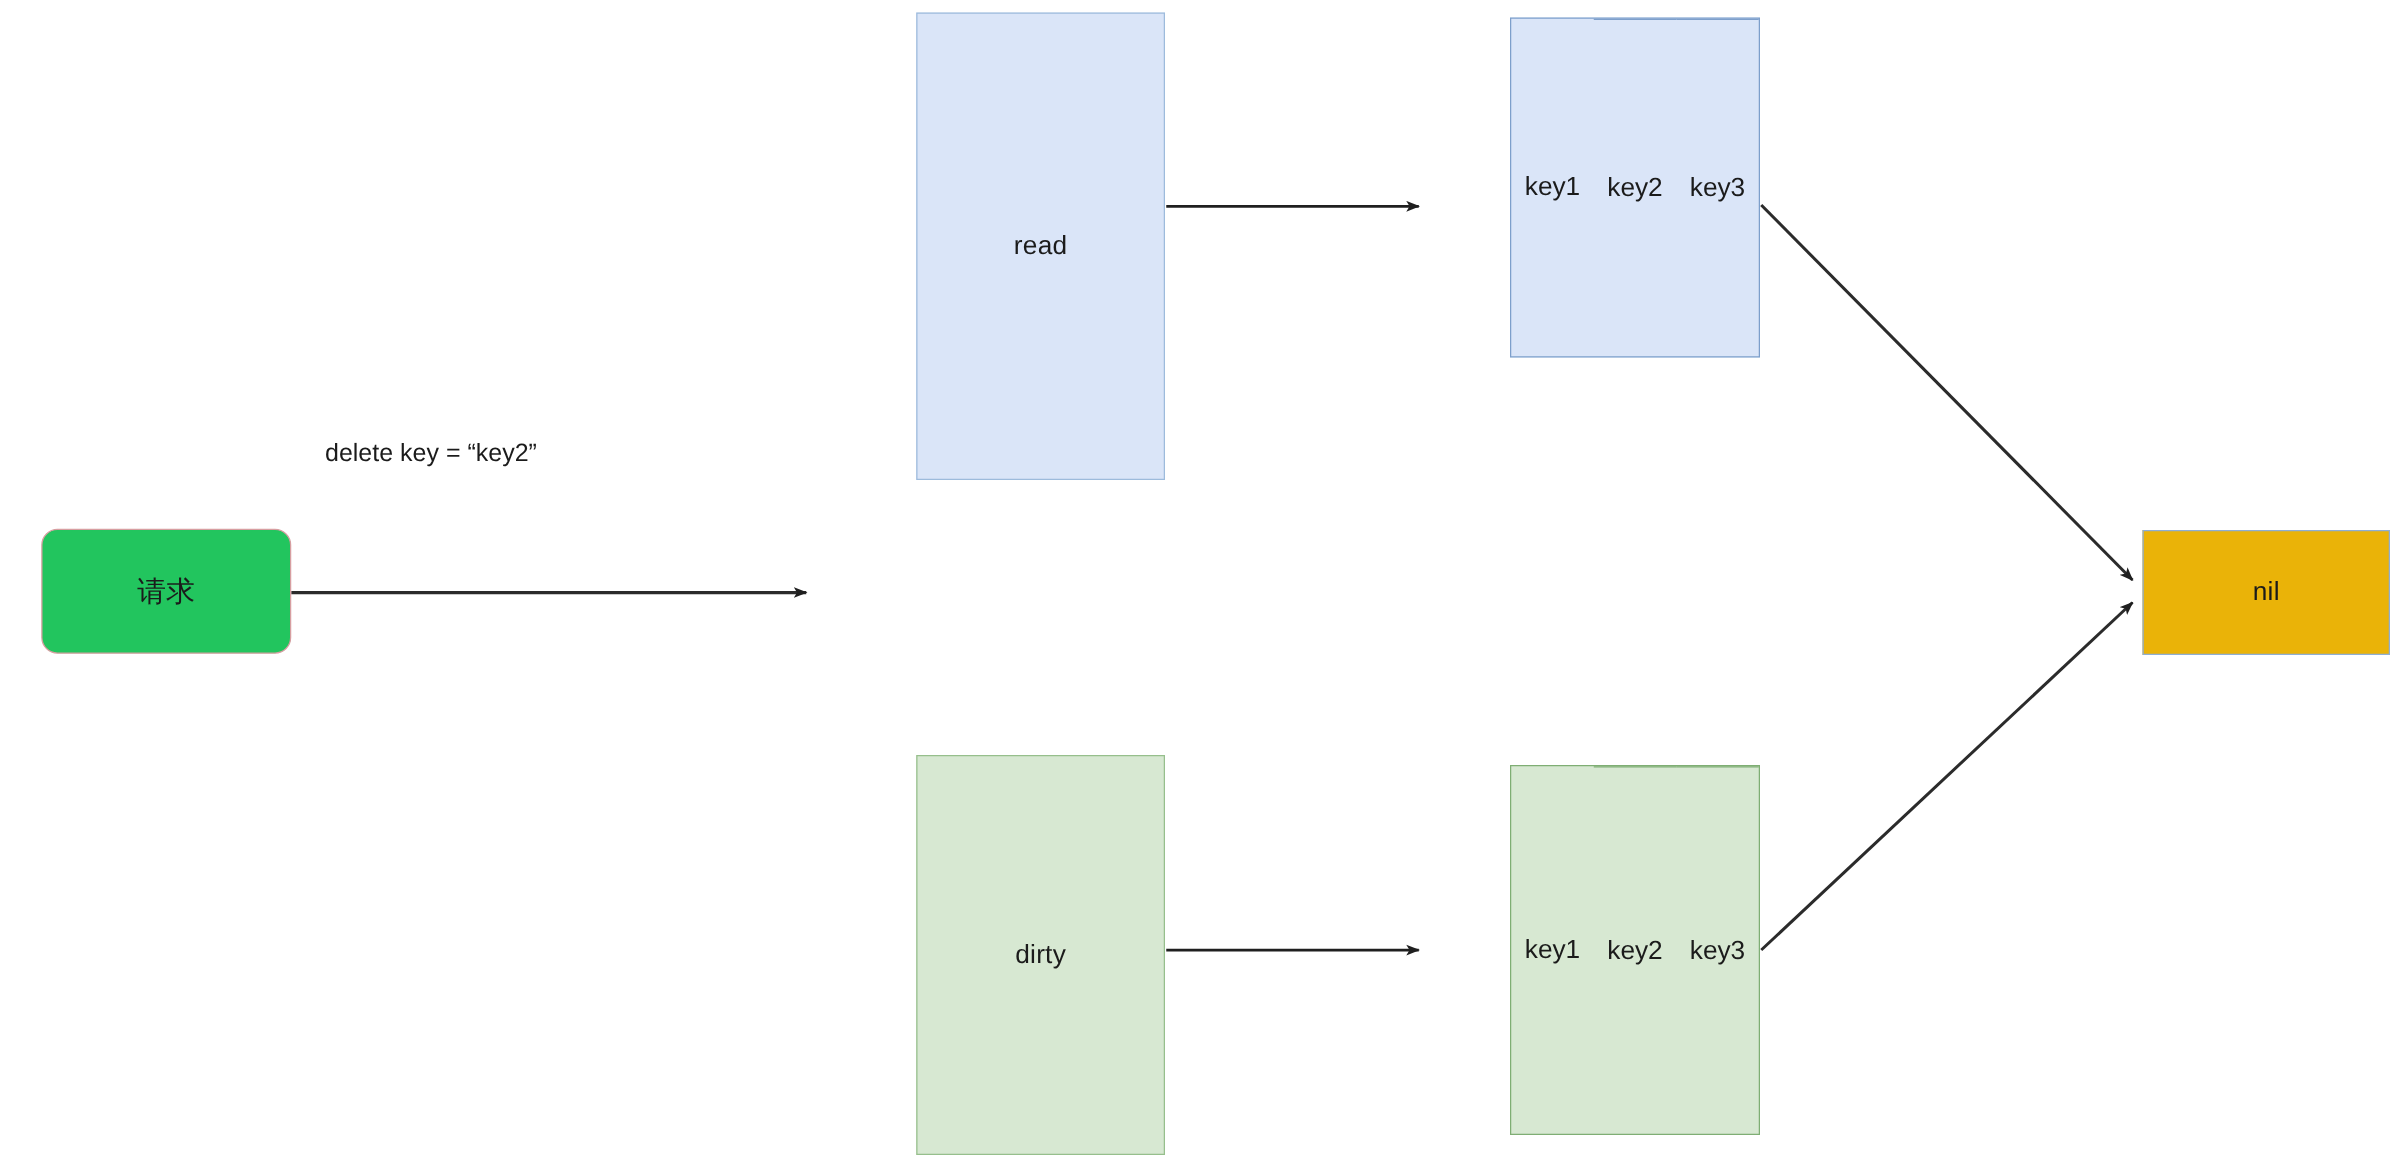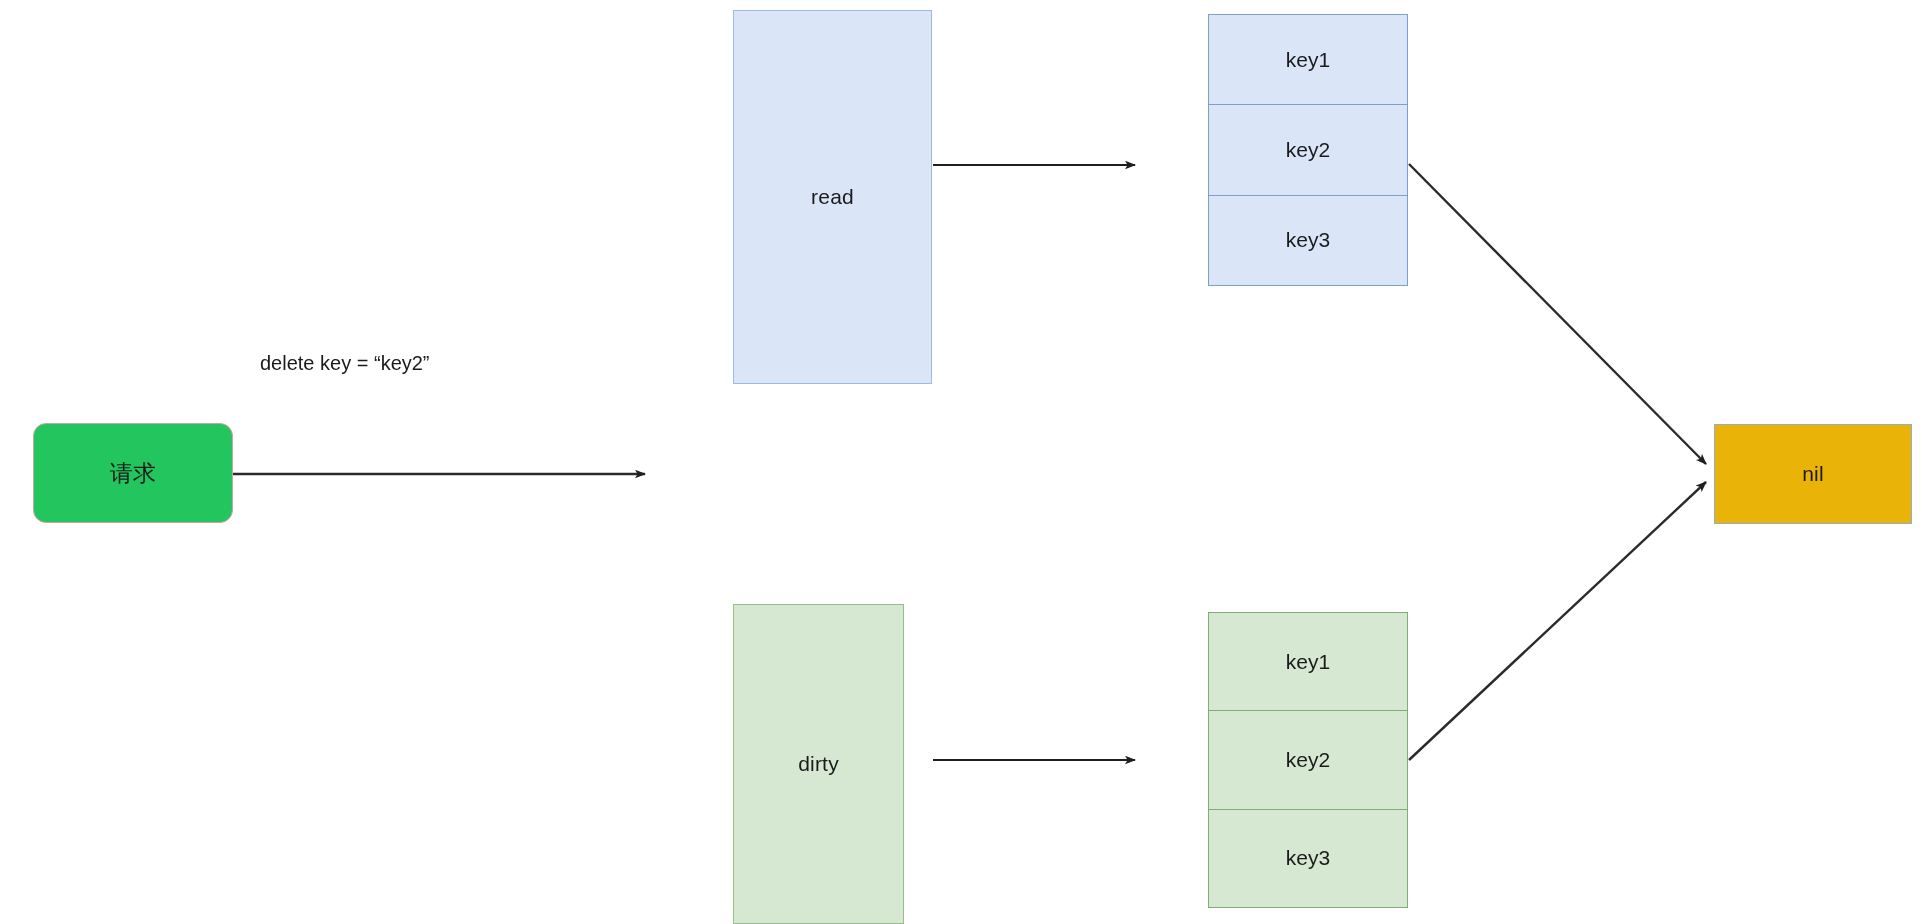--- a/index.html
+++ b/index.html
@@ -44,32 +44,31 @@
     top: 10px;
     width: 199px;
     height: 374px;
     background: #dae5f8;
     border: 1.5px solid #9dbbdc;
   }
   
   .node-dirty {
     left: 733px;
     top: 604px;
-    width: 171px;
+    width: 199px;
     height: 320px;
     background: #d7e8d2;
     border: 1.5px solid #96bf8c;
     text-align: center;
   }
   
   .keystack {
     position: absolute;
     box-sizing: border-box;
     display: flex;
-    flex-direction: column;
   }
   .keystack .cell {
     box-sizing: border-box;
     flex: 1 1 0;
     display: flex;
     align-items: center;
     justify-content: center;
     font-size: 21px;
     color: #1b1b1b;
   }

